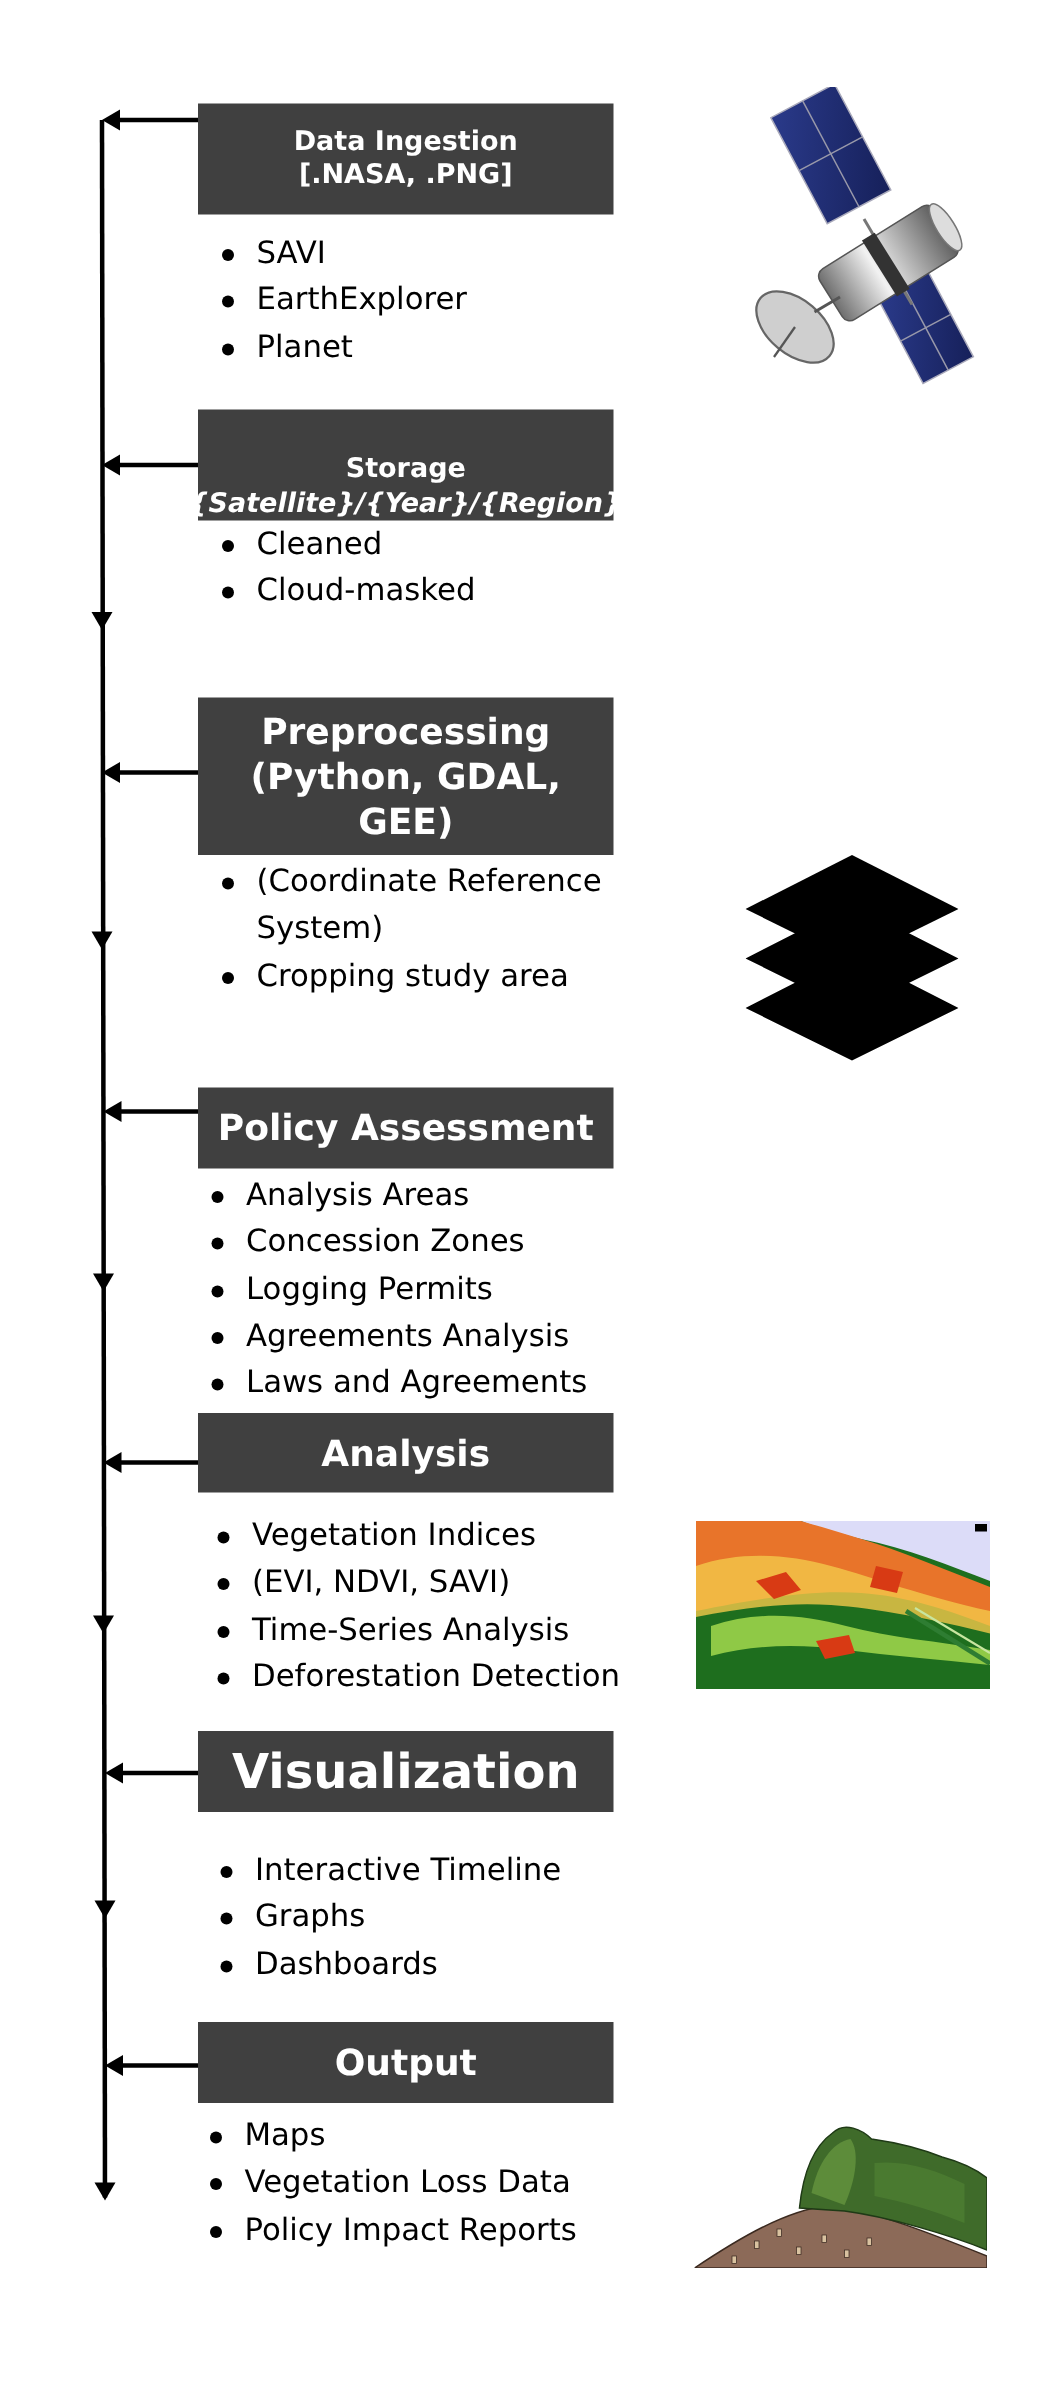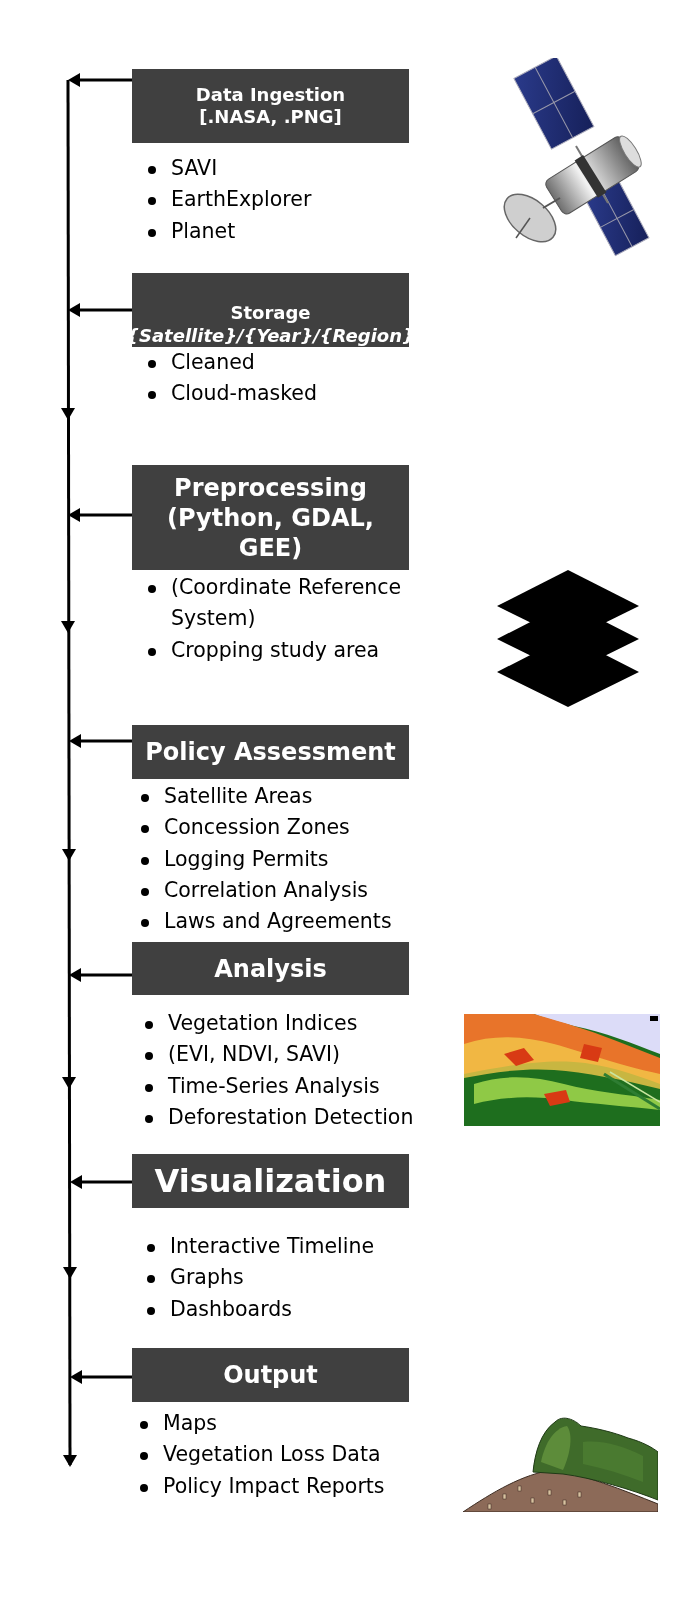--- a/index.html
+++ b/index.html
@@ -95,24 +95,24 @@
 <ul class="blist" style="left:144px;top:572px;">
   <li>(Coordinate Reference</li>
   <li class="cont">System)</li>
   <li>Cropping study area</li>
 </ul>
 
 <div class="box" style="top:713px;height:54px;font-size:24px;margin-top:12px;">
   <div class="t1">Policy Assessment</div>
 </div>
 <ul class="blist" style="left:137px;top:781px;">
-  <li>Satellite Areas</li>
+  <li>Analysis Areas</li>
   <li>Concession Zones</li>
   <li>Logging Permits</li>
-  <li>Correlation Analysis</li>
+  <li>Agreements Analysis</li>
   <li>Laws and Agreements</li>
 </ul>
 
 <div class="box" style="top:942px;height:53px;font-size:24px;">
   <div class="t1">Analysis</div>
 </div>
 <ul class="blist" style="left:141px;top:1008px;">
   <li>Vegetation Indices</li>
   <li>(EVI, NDVI, SAVI)</li>
   <li>Time-Series Analysis</li>

